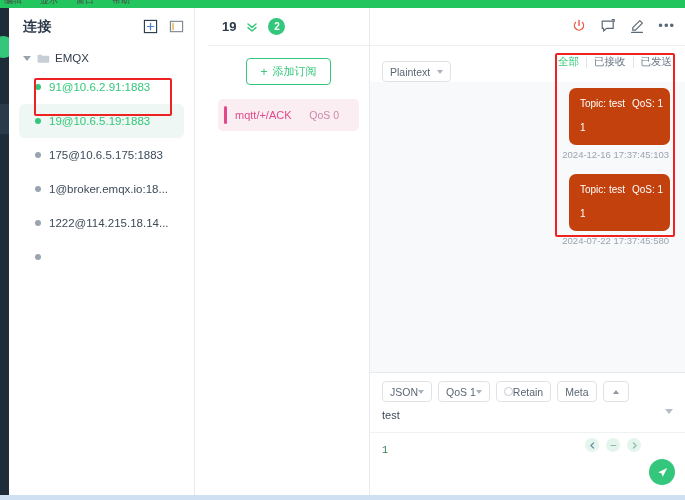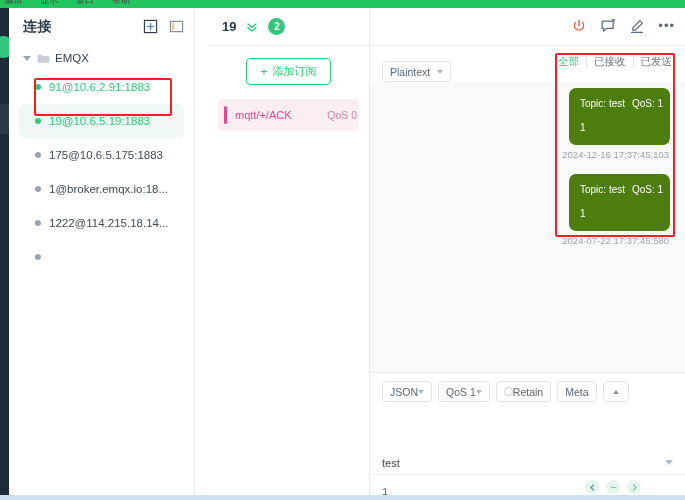--- a/index.html
+++ b/index.html
@@ -118,21 +118,21 @@
 
   .sub-item {
     position: relative; margin: 4px 10px; height: 32px; border-radius: 5px;
     background: #fbeef3; display: flex; align-items: center; cursor: pointer;
   }
   .sub-item .bar {
     position: absolute; left: 6px; top: 7px; width: 3px; height: 18px;
     background: #e2498a; border-radius: 2px;
   }
   .sub-topic { margin-left: 17px; font-size: 11px; color: #e2498a; }
-  .sub-qos { position: absolute; right: 2px; font-size: 10.5px; color: #cf86a8; }
+  .sub-qos { position: absolute; right: 20px; font-size: 10.5px; color: #cf86a8; }
 
   
   .right-panel {
     position: absolute; top: 8px; left: 370px; width: 315px; height: 492px;
     background: #ffffff;
   }
   .right-header {
     position: relative; height: 38px; border-bottom: 1px solid #edeff2; background: #fff;
   }
   .right-header-actions {
@@ -164,21 +164,21 @@
   .msg-tab.active { color: #34c77b; }
   .tab-sep { width: 1px; height: 11px; background: #dfe3e8; }
 
   
   .msg-area {
     position: absolute; top: 74px; left: 0; width: 315px; bottom: 128px;
     background: #f7f9fb; overflow: hidden;
   }
   .msg-block { padding: 6px 10px 0 0; display: flex; flex-direction: column; align-items: flex-end; }
   .bubble {
-    background: #4d7c0f; color: #ffffff; border-radius: 7px;
+    background: #c2410c; color: #ffffff; border-radius: 7px;
     padding: 9px 11px 10px; width: 101px; margin-right: 5px;
   }
   .bubble-head {
     display: flex; justify-content: space-between; gap: 7px;
     font-size: 10px; line-height: 13px; white-space: nowrap;
   }
   .bubble-body { font-size: 10px; line-height: 14px; margin-top: 11px; }
   .msg-time {
     font-size: 9.5px; color: #9aa4b0; margin: 4px 6px 8px 0; white-space: nowrap;
   }
@@ -204,22 +204,22 @@
   }
   .radio-ring {
     width: 9px; height: 9px; border-radius: 50%; border: 1px solid #c6ccd4; background: #fff;
   }
   .caret-up-sm {
     width: 0; height: 0; border-left: 3.5px solid transparent; border-right: 3.5px solid transparent;
     border-bottom: 4px solid #8d959f;
   }
 
   .topic-row {
-    position: relative; display: flex; align-items: center;
-    height: 24px; padding: 0 12px; border-bottom: 1px solid #eef0f3; margin-top: 42px;
+    position: relative; display: flex; align-items: flex-start;
+    height: 24px; padding: 0 12px; border-bottom: 1px solid #eef0f3;
   }
   .topic-value { font-size: 11px; color: #3d4b5a; }
   .topic-caret {
     position: absolute; right: 12px;
     width: 0; height: 0; border-left: 4px solid transparent; border-right: 4px solid transparent;
     border-top: 5px solid #b6bdc6;
   }
 
   .payload-row { position: relative; height: 60px; padding: 6px 12px; }
   .payload-value { font-size: 10px; color: #2f7d4f; font-family: "Liberation Mono", monospace; }

